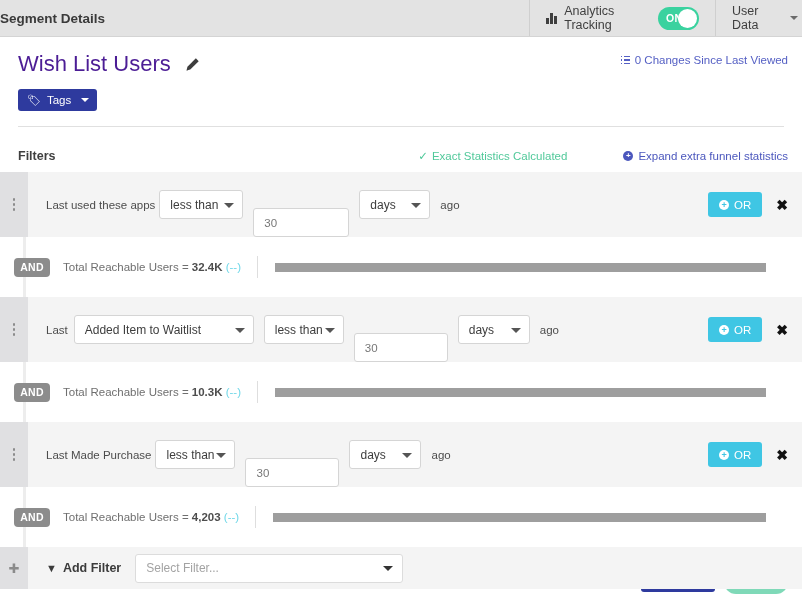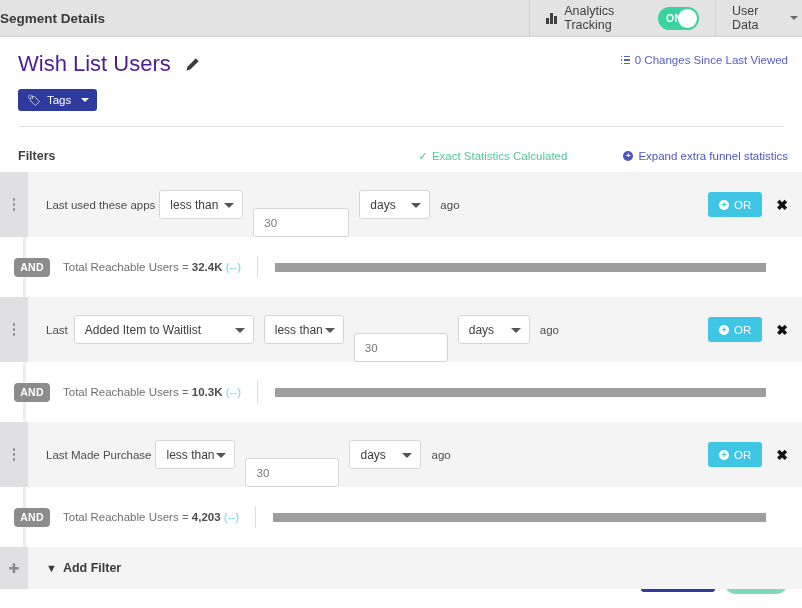--- a/index.html
+++ b/index.html
@@ -433,20 +433,24 @@
 
     <div class="row addrow">
       <div class="handle-col">
         <span class="plus-handle">✚</span>
       </div>
       <div class="filter-body">
         <span class="add-label">
           <span class="funnel">▼</span>
           <span>Add Filter</span>
         </span>
+        <div class="select-filter">
+          <span>Select Filter...</span>
+          <span class="caret"></span>
+        </div>
       </div>
     </div>
   </div>
 
   <div class="footer">
     <button class="btn-revert">
       <span>↻</span>
       <span>Revert</span>
     </button>
     <button class="btn-save">Save</button>

